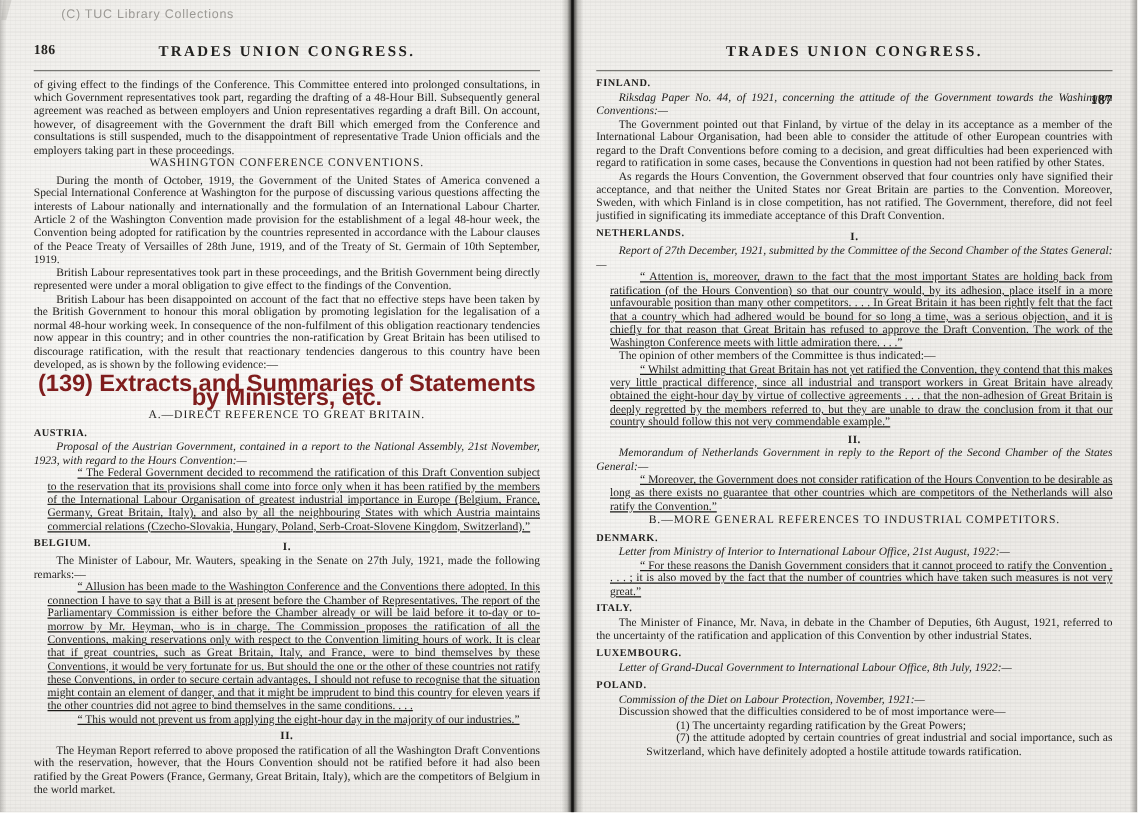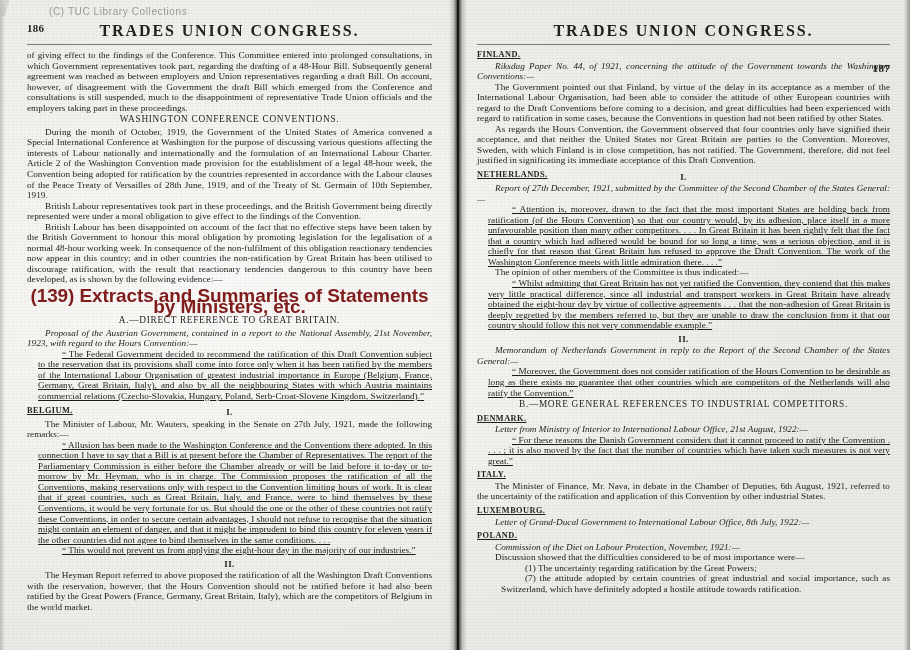--- a/index.html
+++ b/index.html
@@ -101,21 +101,21 @@
     left: 0px;
     top: -3px;
     width: 26px;
     height: 20px;
     z-index: 6;
     opacity: .55;
   }
 
   .page {
     position: absolute;
-    top: 4px;
+    top: 16px;
     height: 488px;
   }
   .page-left  { left: 0;     width: 455px; }
   .page-right { left: 455px; width: 455px; }
 
   .page-inner {
     position: absolute;
     top: 18px;
     bottom: 4px;
   }
@@ -132,21 +132,21 @@
   .runhead .folio {
     font-size: 11px;
     font-weight: 700;
     letter-spacing: .3px;
     color: #23221f;
   }
   .runhead .title {
     position: absolute;
     left: 0; right: 0;
     text-align: center;
-    font-size: 16px;
+    font-size: 12px;
     letter-spacing: 1.9px;
     font-weight: 600;
     color: #232220;
   }
   .runhead.right .folio { margin-left: auto; margin-top: 40px; }
   .rule {
     height: 1px;
     background: #4a4945;
     opacity: .72;
     margin-top: 1px;
@@ -166,33 +166,32 @@
     margin: 0;
     text-indent: 18px;
   }
   .col p.quote {
     text-indent: 24px;
     margin-left: 11px;
     text-decoration: underline;
   }
   .col p.numitem {
     text-indent: 24px;
-    margin-left: 24px;
+    margin-left: 40px;
   }
   .col p.runon { text-indent: 0; }
 
   .country {
     font-size: 8.3px;
     font-variant: small-caps;
     letter-spacing: .45px;
     font-weight: 600;
     margin-top: 4px;
     color: #201f1d;
     text-indent: 0 !important;
-    text-decoration: underline;
   }
   .ital {
     font-style: italic;
   }
   .italhead {
     font-style: italic;
     text-indent: 18px;
     display: block;
   }
 
@@ -250,20 +249,21 @@
 
         <div class="sec-sub">WASHINGTON CONFERENCE CONVENTIONS.</div>
 
         <p>During the month of October, 1919, the Government of the United States of America convened a Special International Conference at Washington for the purpose of discussing various questions affecting the interests of Labour nationally and internationally and the formulation of an International Labour Charter. Article 2 of the Washington Convention made provision for the establishment of a legal 48-hour week, the Convention being adopted for ratification by the countries represented in accordance with the Labour clauses of the Peace Treaty of Versailles of 28th June, 1919, and of the Treaty of St. Germain of 10th September, 1919.</p>
         <p>British Labour representatives took part in these proceedings, and the British Government being directly represented were under a moral obligation to give effect to the findings of the Convention.</p>
         <p>British Labour has been disappointed on account of the fact that no effective steps have been taken by the British Government to honour this moral obligation by promoting legislation for the legalisation of a normal 48-hour working week. In consequence of the non-fulfilment of this obligation reactionary tendencies now appear in this country; and in other countries the non-ratification by Great Britain has been utilised to discourage ratification, with the result that reactionary tendencies dangerous to this country have been developed, as is shown by the following evidence:—</p>
 
         <div class="sec-number">(139) Extracts and Summaries of Statements by Ministers, etc.</div>
         <div class="sec-sub">A.—DIRECT REFERENCE TO GREAT BRITAIN.</div>
 
+        <div class="country">AUSTRIA.</div>
         <p class="ital italhead">Proposal of the Austrian Government, contained in a report to the National Assembly, 21st November, 1923, with regard to the Hours Convention:—</p>
         <p class="quote">“ The Federal Government decided to recommend the ratification of this Draft Convention subject to the reservation that its provisions shall come into force only when it has been ratified by the members of the International Labour Organisation of greatest industrial importance in Europe (Belgium, France, Germany, Great Britain, Italy), and also by all the neighbouring States with which Austria maintains commercial relations (Czecho-Slovakia, Hungary, Poland, Serb-Croat-Slovene Kingdom, Switzerland).”</p>
 
         <div class="country">BELGIUM.</div>
         <div class="roman" style="margin-top:-9px;">I.</div>
         <p>The Minister of Labour, Mr. Wauters, speaking in the Senate on 27th July, 1921, made the following remarks:—</p>
         <p class="quote">“ Allusion has been made to the Washington Conference and the Conventions there adopted. In this connection I have to say that a Bill is at present before the Chamber of Representatives. The report of the Parliamentary Commission is either before the Chamber already or will be laid before it to-day or to-morrow by Mr. Heyman, who is in charge. The Commission proposes the ratification of all the Conventions, making reservations only with respect to the Convention limiting hours of work. It is clear that if great countries, such as Great Britain, Italy, and France, were to bind themselves by these Conventions, it would be very fortunate for us. But should the one or the other of these countries not ratify these Conventions, in order to secure certain advantages, I should not refuse to recognise that the situation might contain an element of danger, and that it might be imprudent to bind this country for eleven years if the other countries did not agree to bind themselves in the same conditions. . . .</p>
         <p class="quote">“ This would not prevent us from applying the eight-hour day in the majority of our industries.”</p>
         <div class="roman">II.</div>
         <p>The Heyman Report referred to above proposed the ratification of all the Washington Draft Conventions with the reservation, however, that the Hours Convention should not be ratified before it had also been ratified by the Great Powers (France, Germany, Great Britain, Italy), which are the competitors of Belgium in the world market.</p>

